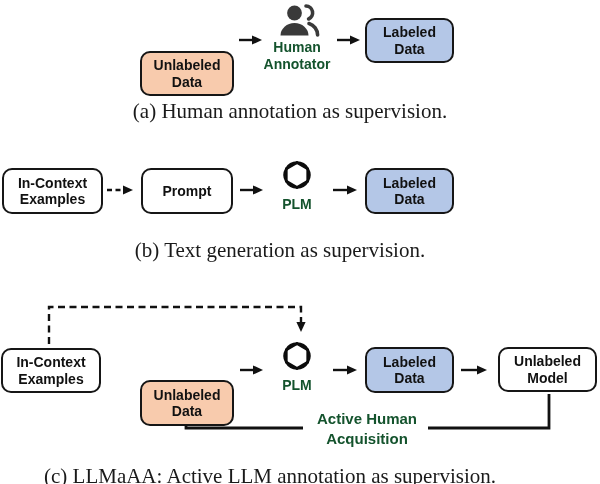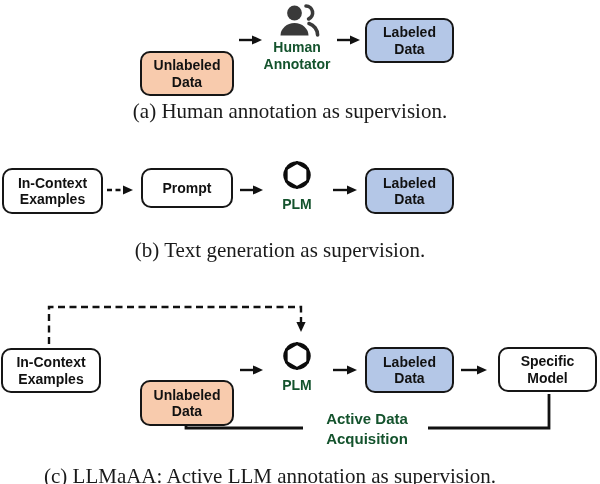--- a/index.html
+++ b/index.html
@@ -99,21 +99,21 @@
   <div class="box blue" style="left:365px;top:18px;width:89px;height:45px">
     <span>Labeled Data</span>
   </div>
 
   <div class="caption cap-a">(a) Human annotation as supervision.</div>
 
   <div class="box" style="left:2px;top:168px;width:101px;height:46px">
     <span>In-Context Examples</span>
   </div>
 
-  <div class="box" style="left:141px;top:168px;width:92px;height:40px">
+  <div class="box" style="left:141px;top:168px;width:92px;height:46px">
     <span>Prompt</span>
   </div>
 
   <div class="icon-wrap" style="left:280px;top:158px">
     <svg width="34" height="34" viewBox="-20 -20 40 40">
       <g fill="none" stroke="#0c0c0c" stroke-width="3.1" stroke-linecap="round" stroke-linejoin="round">
         <path d="M 0 -14.5 A 14.5 14.5 0 0 1 12.56 -7.25 L 12.56 7.25"></path>
         <path d="M 0 -14.5 A 14.5 14.5 0 0 1 12.56 -7.25 L 12.56 7.25" transform="rotate(60)"></path>
         <path d="M 0 -14.5 A 14.5 14.5 0 0 1 12.56 -7.25 L 12.56 7.25" transform="rotate(120)"></path>
         <path d="M 0 -14.5 A 14.5 14.5 0 0 1 12.56 -7.25 L 12.56 7.25" transform="rotate(180)"></path>
@@ -150,20 +150,20 @@
       </g>
     </svg>
   </div>
   <div class="freelabel" style="left:277px;top:377px;width:40px">PLM</div>
 
   <div class="box blue" style="left:365px;top:347px;width:89px;height:46px">
     <span>Labeled Data</span>
   </div>
 
   <div class="box" style="left:498px;top:347px;width:99px;height:45px">
-    <span>Specific Model</span>
+    <span>Unlabeled Model</span>
   </div>
 
-  <div class="freelabel feedback-label" style="left:312px;top:409px;width:110px">Active Data Acquisition</div>
+  <div class="freelabel feedback-label" style="left:312px;top:409px;width:110px">Active Human Acquisition</div>
 
   <div class="caption cap-c">(c) LLMaAA: Active LLM annotation as supervision.</div>
 
 </div>
 
 </body></html>

